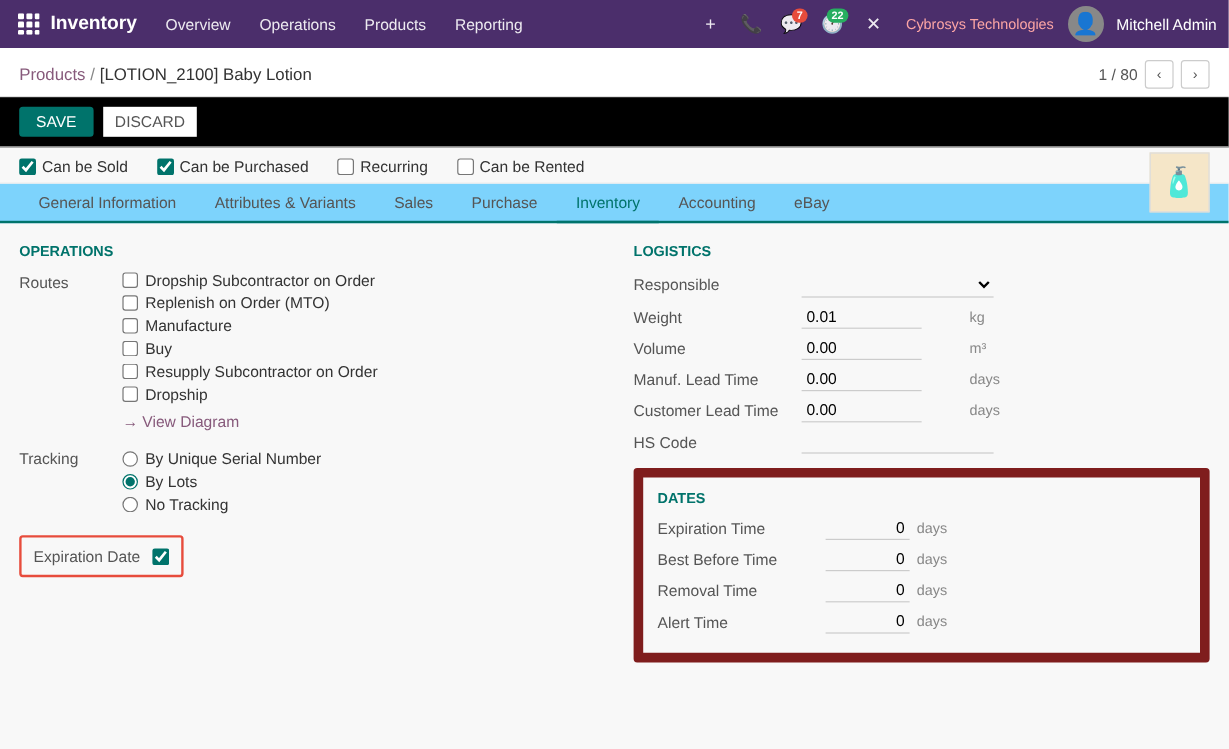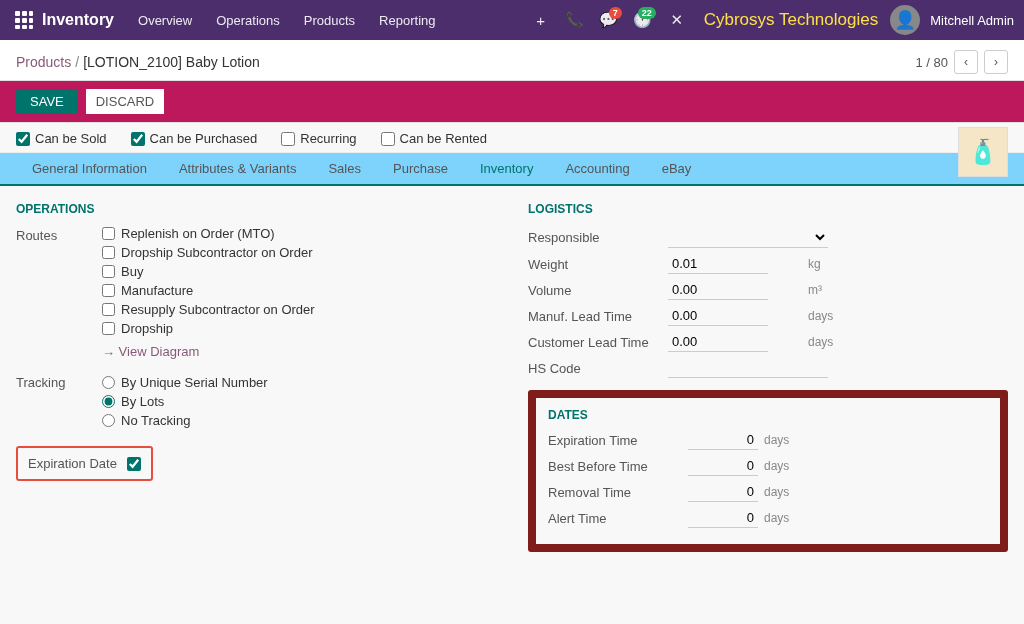--- a/index.html
+++ b/index.html
@@ -30,21 +30,21 @@
     .topnav .nav-icon {
       width: 30px; height: 30px; display: flex; align-items: center; justify-content: center;
       cursor: pointer; border-radius: 3px; font-size: 15px; color: rgba(255,255,255,0.9);
       position: relative;
     }
     .badge {
       position: absolute; top: 2px; right: 2px; background: #e74c3c;
       color: white; border-radius: 8px; font-size: 9px; padding: 1px 4px; font-weight: bold;
     }
     .badge-green { background: #27ae60; }
-    .company-name { color: #fde047; font-size: 17px; margin: 0 8px; }
+    .company-name { color: #fca5a5; font-size: 12px; margin: 0 8px; }
     .avatar {
       width: 30px; height: 30px; border-radius: 50%; background: #888;
       overflow: hidden; display: flex; align-items: center; justify-content: center;
       font-size: 18px;
     }
     .user-name { color: white; font-size: 13px; margin-left: 6px; }
 
     
     .breadcrumb-bar {
       background: white; padding: 10px 16px 6px; border-bottom: 1px solid #e0e0e0;
@@ -56,21 +56,21 @@
     .breadcrumb .bc-current { color: #333; font-weight: 500; }
     .page-nav { display: flex; align-items: center; gap: 6px; font-size: 13px; color: #555; }
     .page-nav .pn-btn {
       border: 1px solid #ccc; background: white; width: 24px; height: 24px;
       display: flex; align-items: center; justify-content: center; cursor: pointer;
       border-radius: 3px; font-size: 12px; color: #555;
     }
 
     
     .toolbar {
-      background: #be185d; padding: 8px 16px; display: flex; align-items: center; gap: 8px;
+      background: #000000; padding: 8px 16px; display: flex; align-items: center; gap: 8px;
       border-bottom: 1px solid #e0e0e0;
     }
     .btn-save {
       background: #00736b; color: white; border: none; padding: 5px 14px;
       border-radius: 3px; cursor: pointer; font-size: 13px; font-weight: 500;
     }
     .btn-discard {
       background: white; color: #555; border: none; padding: 5px 10px;
       cursor: pointer; font-size: 13px; font-weight: 500;
     }
@@ -268,33 +268,33 @@
   <div class="main-content">
 
     <div class="left-col">
       
       <div class="section-title">Operations</div>
       <div class="routes-row">
         <div class="routes-label">Routes</div>
         <div class="routes-options">
           <label class="route-cb">
             <input type="checkbox" style="">
+            <span>Dropship Subcontractor on Order</span>
+          </label>
+          <label class="route-cb">
+            <input type="checkbox" style="">
             <span>Replenish on Order (MTO)</span>
           </label>
           <label class="route-cb">
             <input type="checkbox" style="">
-            <span>Dropship Subcontractor on Order</span>
+            <span>Manufacture</span>
           </label>
           <label class="route-cb">
             <input type="checkbox" style="">
             <span>Buy</span>
-          </label>
-          <label class="route-cb">
-            <input type="checkbox" style="">
-            <span>Manufacture</span>
           </label>
           <label class="route-cb">
             <input type="checkbox" style="">
             <span>Resupply Subcontractor on Order</span>
           </label>
           <label class="route-cb">
             <input type="checkbox" style="">
             <span>Dropship</span>
           </label>
           <span class="view-diagram">→ View Diagram</span>

